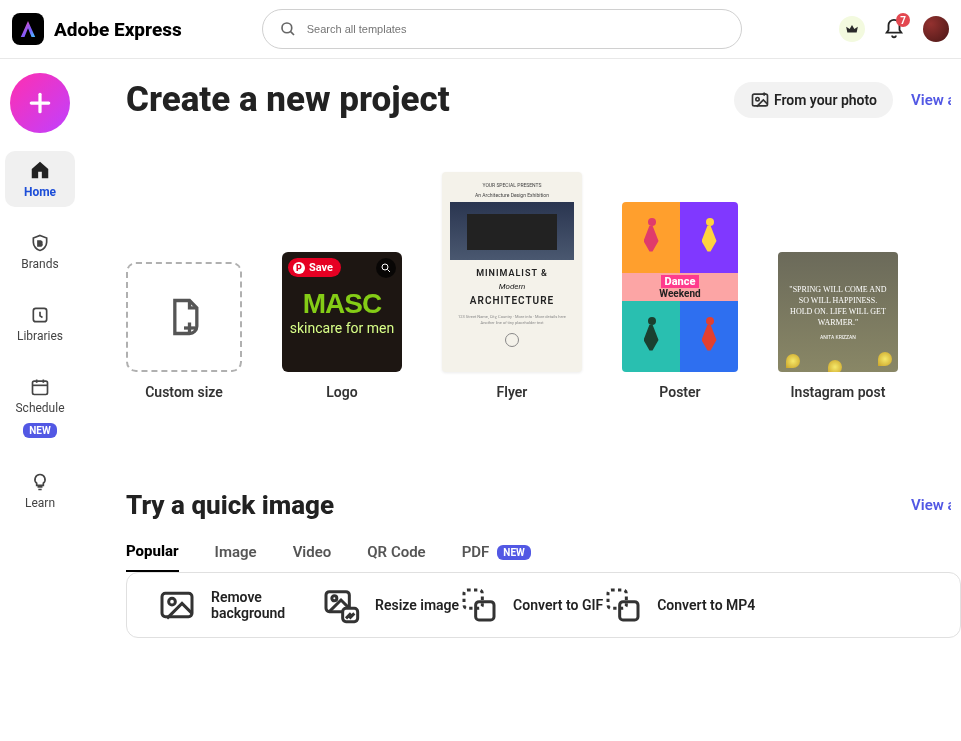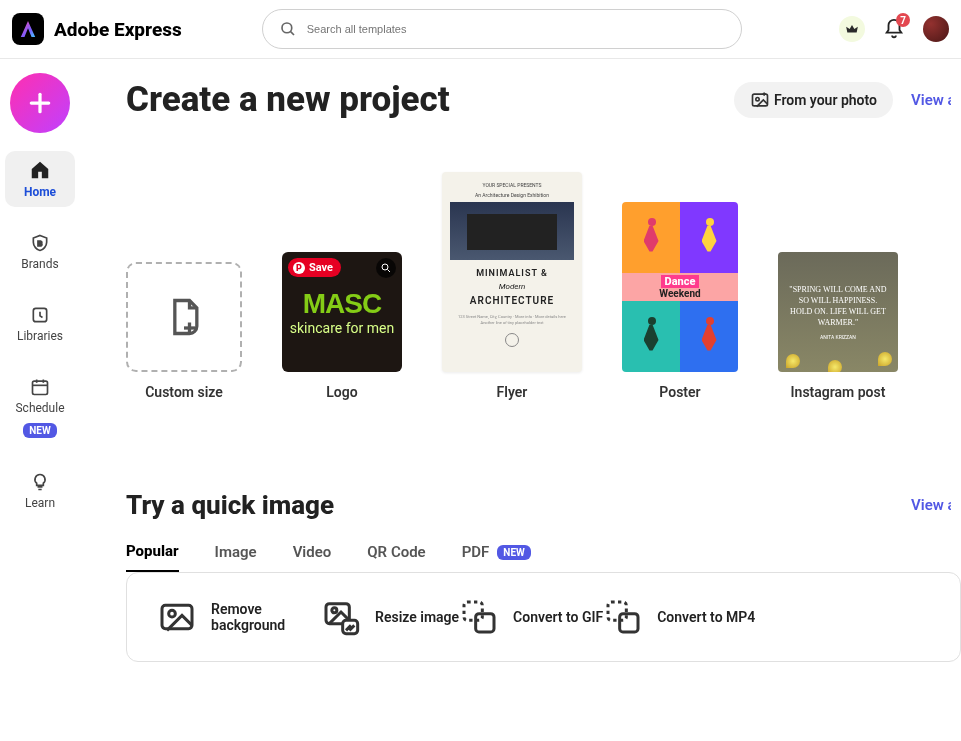--- a/index.html
+++ b/index.html
@@ -82,21 +82,21 @@
 .insta-card .quote { font-size:8px; color:#fff; text-align:center; font-family: Georgia, serif; line-height:1.4; }
 .insta-card .auth { font-size:5px; color:#fff; margin-top:6px; }
 .petal { position:absolute; width:14px; height:14px; background:radial-gradient(circle,#f6e96b,#c9a227); border-radius:50% 50% 50% 0; }
 
 
 .tabs-row { display:flex; align-items:center; gap:36px; margin-top:22px; font-size:15px; font-weight:600; color:#555; }
 .tab { cursor:pointer; padding-bottom:10px; }
 .tab.active { color:#000; font-weight:800; border-bottom:2px solid #000; }
 .tab-pdf { display:flex; align-items:center; gap:8px; }
 
-.qa-box { border:1px solid #e0e0e0; border-radius:12px; margin-top:0px; padding: 24px 30px; display:flex; align-items:center; }
+.qa-box { border:1px solid #e0e0e0; border-radius:12px; margin-top:0px; padding: 12px 30px; display:flex; align-items:center; }
 .qa-item { display:flex; align-items:center; gap:14px; cursor:pointer; }
 .qa-text { font-size:14px; font-weight:600; max-width:110px; }
 
 svg { display:block; }
 </style>
 </head>
 <body>
 
 <div class="header">
   <div class="logo-wrap">

